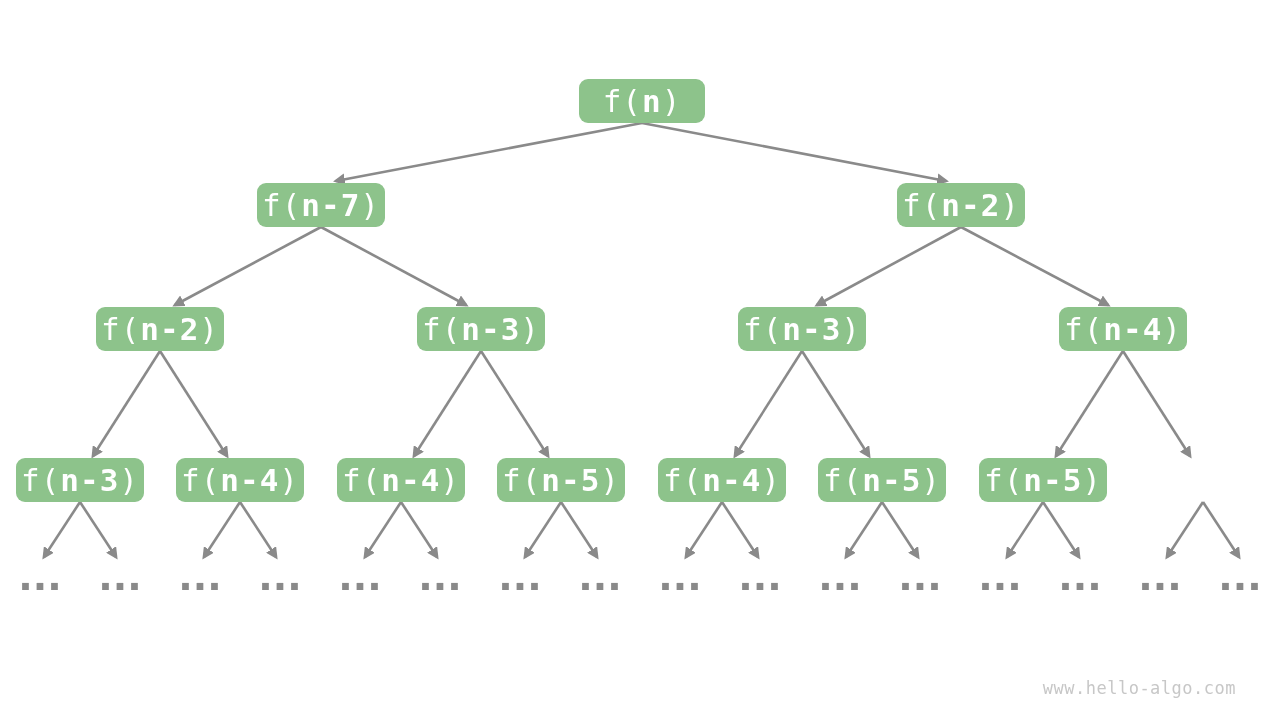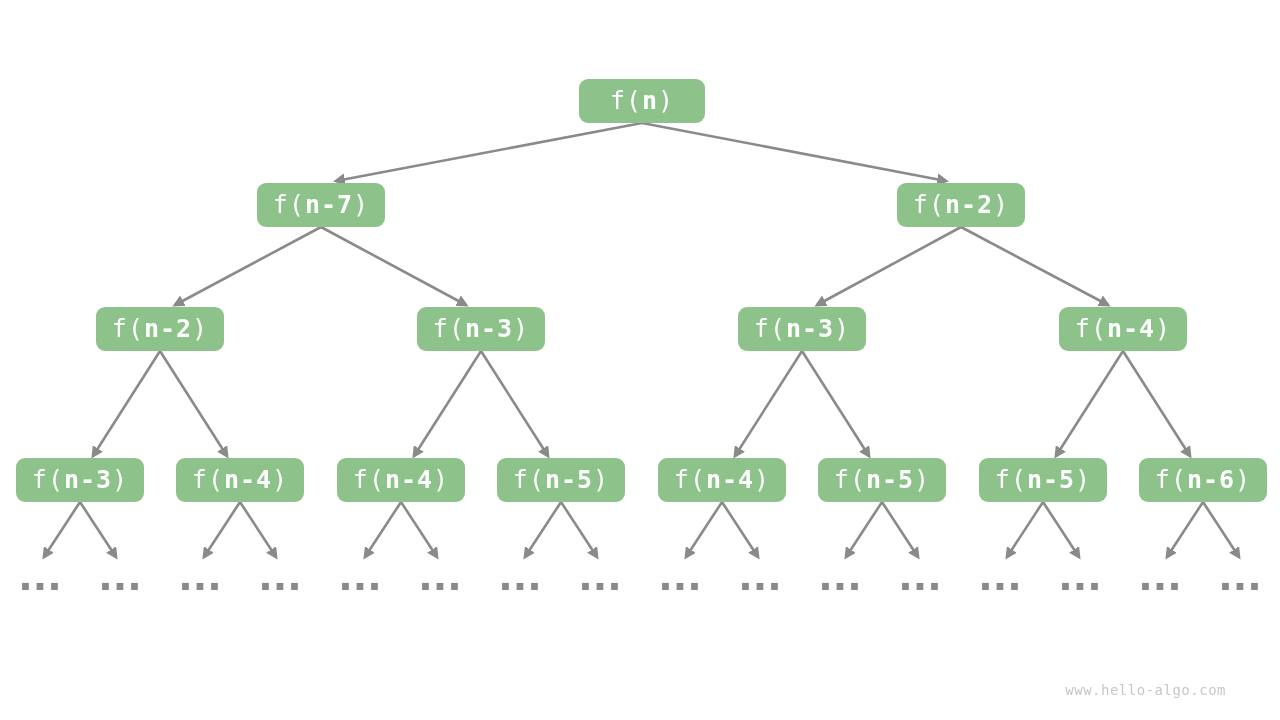--- a/index.html
+++ b/index.html
@@ -10,43 +10,43 @@
     overflow:hidden;
     font-family:"DejaVu Sans Mono","Liberation Mono",monospace;
   }
   .edges{position:absolute;left:0;top:0;width:1280px;height:720px;}
   .node{
     position:absolute;
     width:128px;height:44px;
     background:#8dc38b;
     border-radius:9px;
     color:#ffffff;
-    font-size:25px;
+    font-size:31px;
     line-height:44px;
     text-align:center;
     letter-spacing:1px;
     white-space:nowrap;
   }
   .node .arg{font-weight:bold;}
   .node.root{width:126px;}
   .dots{
     position:absolute;
     transform:translateX(-50%);
     color:#8a8a8a;
     font-family:"DejaVu Sans","Liberation Sans",sans-serif;
     font-weight:bold;
     font-size:38px;
     line-height:38px;
     letter-spacing:0px;
   }
   .watermark{
     position:absolute;
-    right:54px;bottom:22px;
+    right:44px;bottom:22px;
     color:#c7c7c7;
-    font-size:14px;
+    font-size:17px;
     letter-spacing:0.5px;
     font-family:"DejaVu Sans Mono","Liberation Mono",monospace;
   }
 </style>
 </head>
 <body>
 
 <div class="canvas">
 
   <svg class="edges" width="1280" height="720" viewBox="0 0 1280 720">
@@ -102,21 +102,20 @@
   <div class="node" style="left:738px;top:307px"><span>f(</span><span class="arg">n-3</span><span>)</span></div>
   <div class="node" style="left:1059px;top:307px"><span>f(</span><span class="arg">n-4</span><span>)</span></div>
 
   <div class="node" style="left:16px;top:458px"><span>f(</span><span class="arg">n-3</span><span>)</span></div>
   <div class="node" style="left:176px;top:458px"><span>f(</span><span class="arg">n-4</span><span>)</span></div>
   <div class="node" style="left:337px;top:458px"><span>f(</span><span class="arg">n-4</span><span>)</span></div>
   <div class="node" style="left:497px;top:458px"><span>f(</span><span class="arg">n-5</span><span>)</span></div>
   <div class="node" style="left:658px;top:458px"><span>f(</span><span class="arg">n-4</span><span>)</span></div>
   <div class="node" style="left:818px;top:458px"><span>f(</span><span class="arg">n-5</span><span>)</span></div>
   <div class="node" style="left:979px;top:458px"><span>f(</span><span class="arg">n-5</span><span>)</span></div>
-  <div class="node" style="left:1139px;top:458px"><span>f(</span><span class="arg">n-6</span><span>)</span></div>
 
   <div class="dots" style="left:40px;top:558px">...</div>
   <div class="dots" style="left:120px;top:558px">...</div>
   <div class="dots" style="left:200px;top:558px">...</div>
   <div class="dots" style="left:280px;top:558px">...</div>
   <div class="dots" style="left:360px;top:558px">...</div>
   <div class="dots" style="left:440px;top:558px">...</div>
   <div class="dots" style="left:520px;top:558px">...</div>
   <div class="dots" style="left:600px;top:558px">...</div>
   <div class="dots" style="left:680px;top:558px">...</div>

